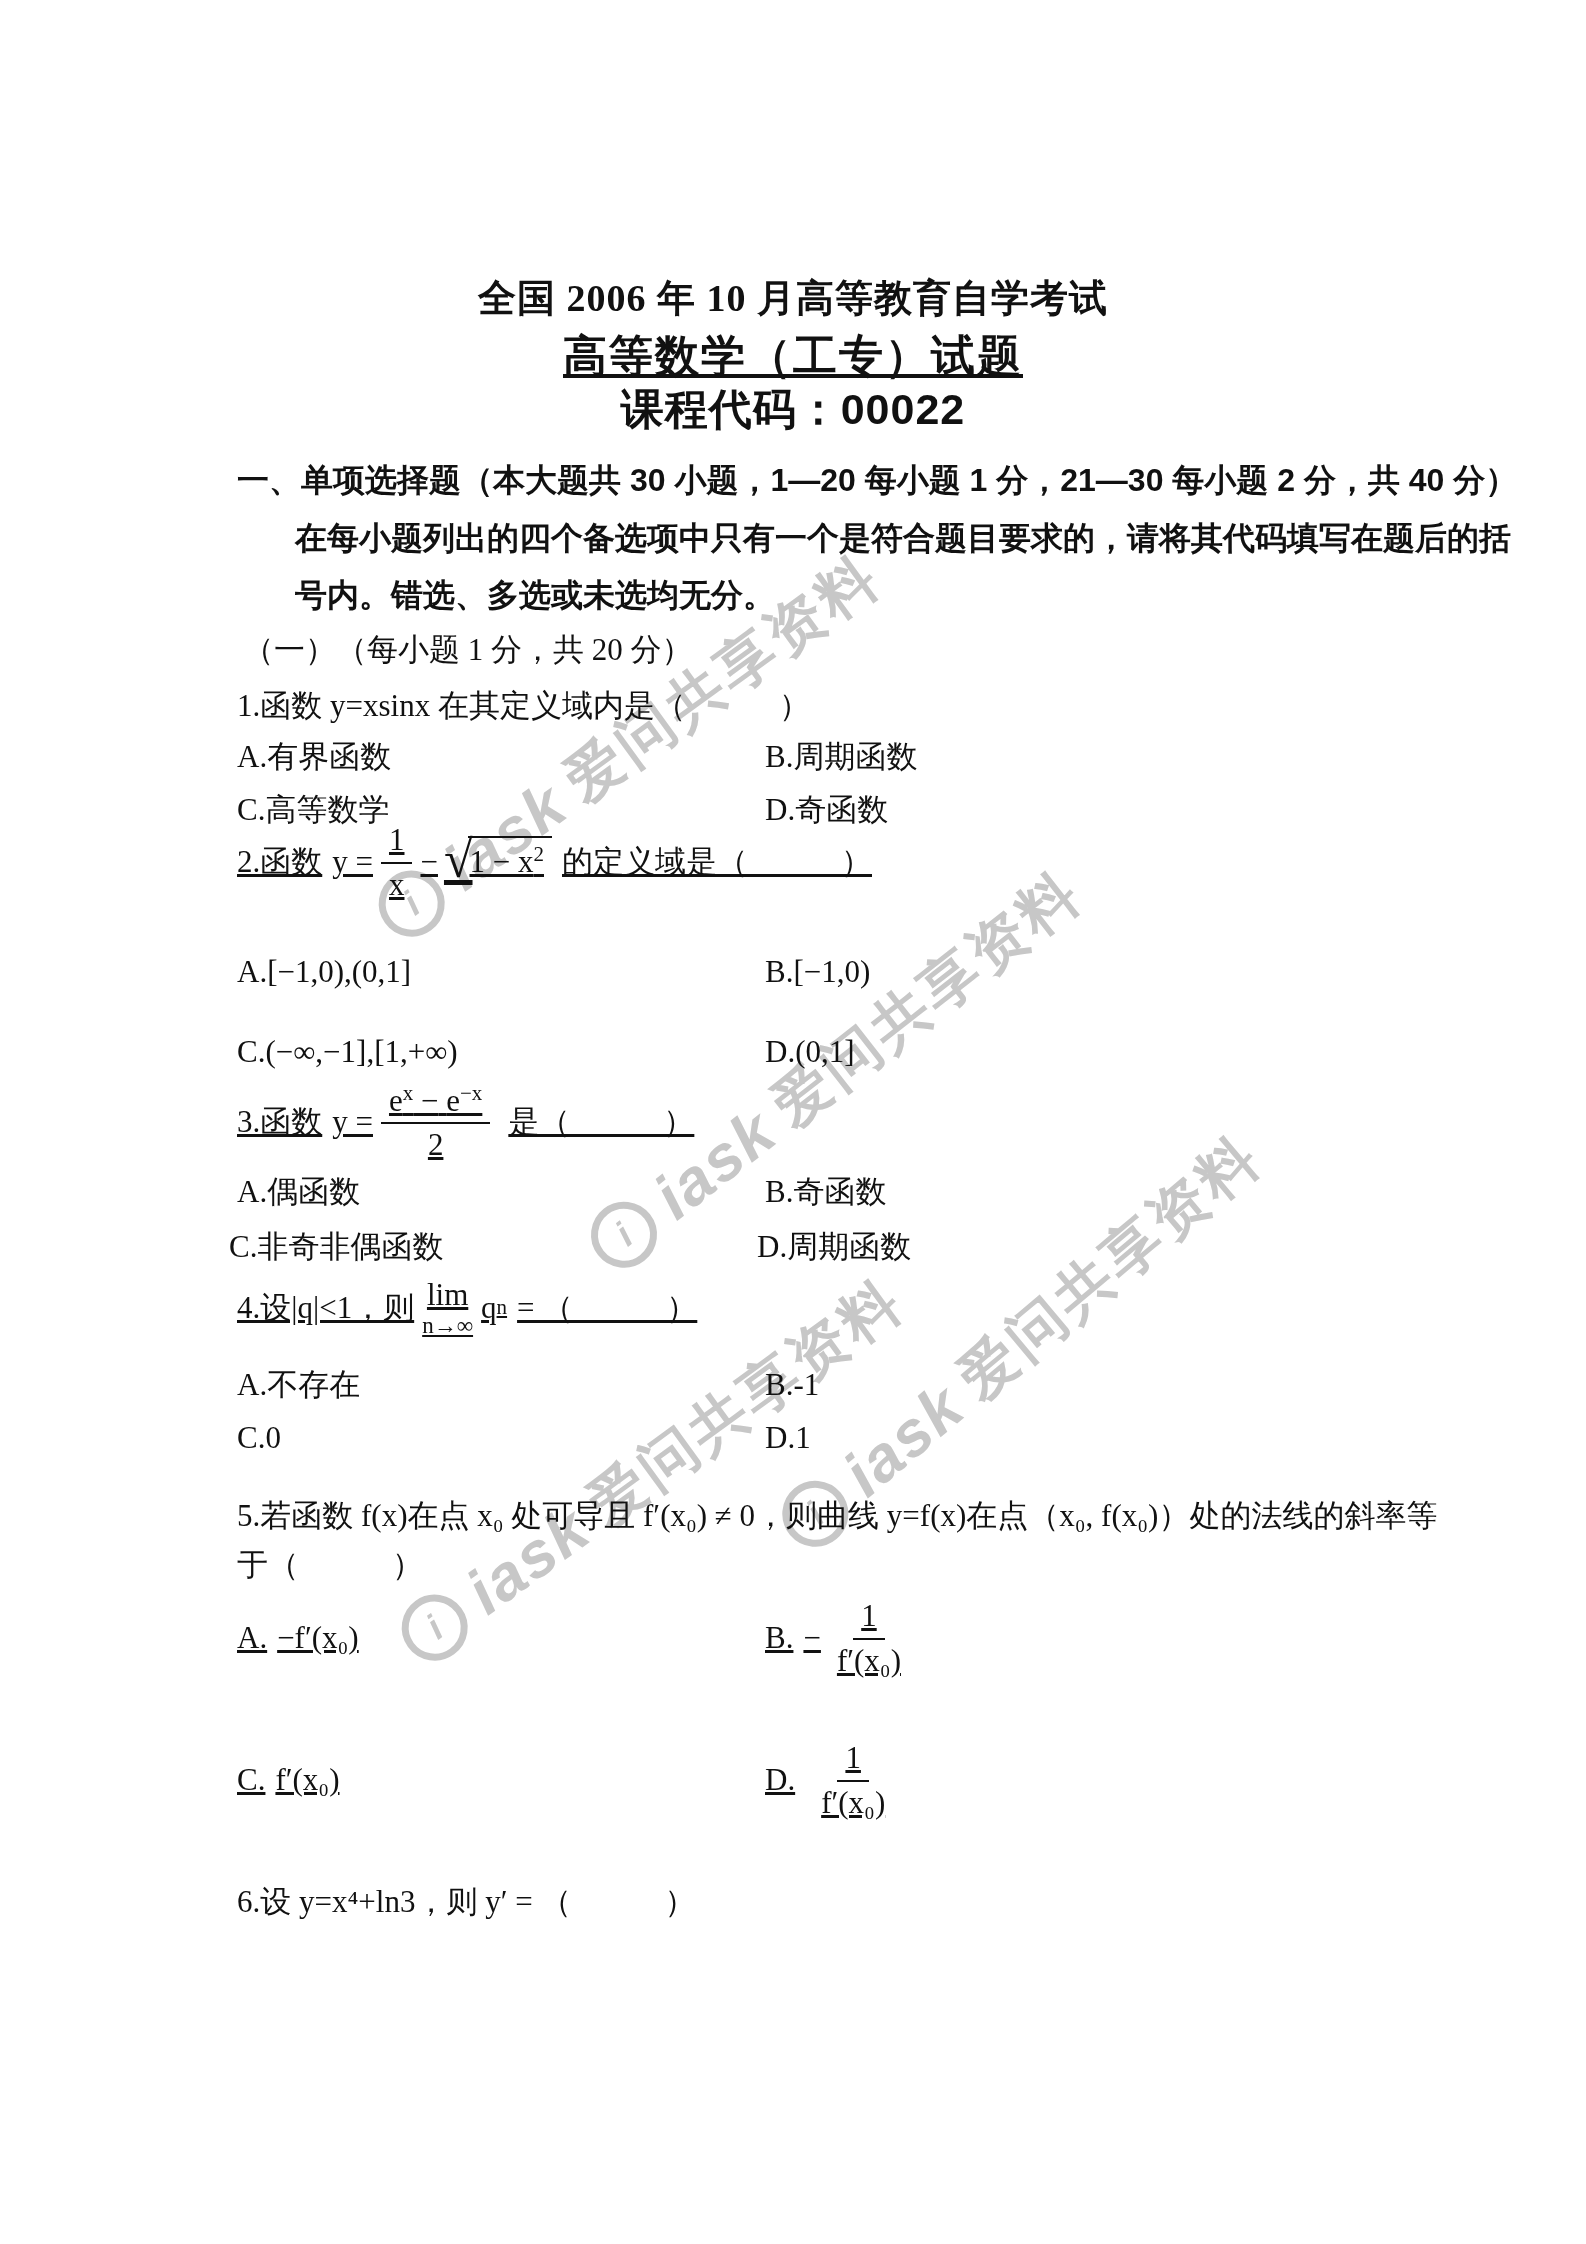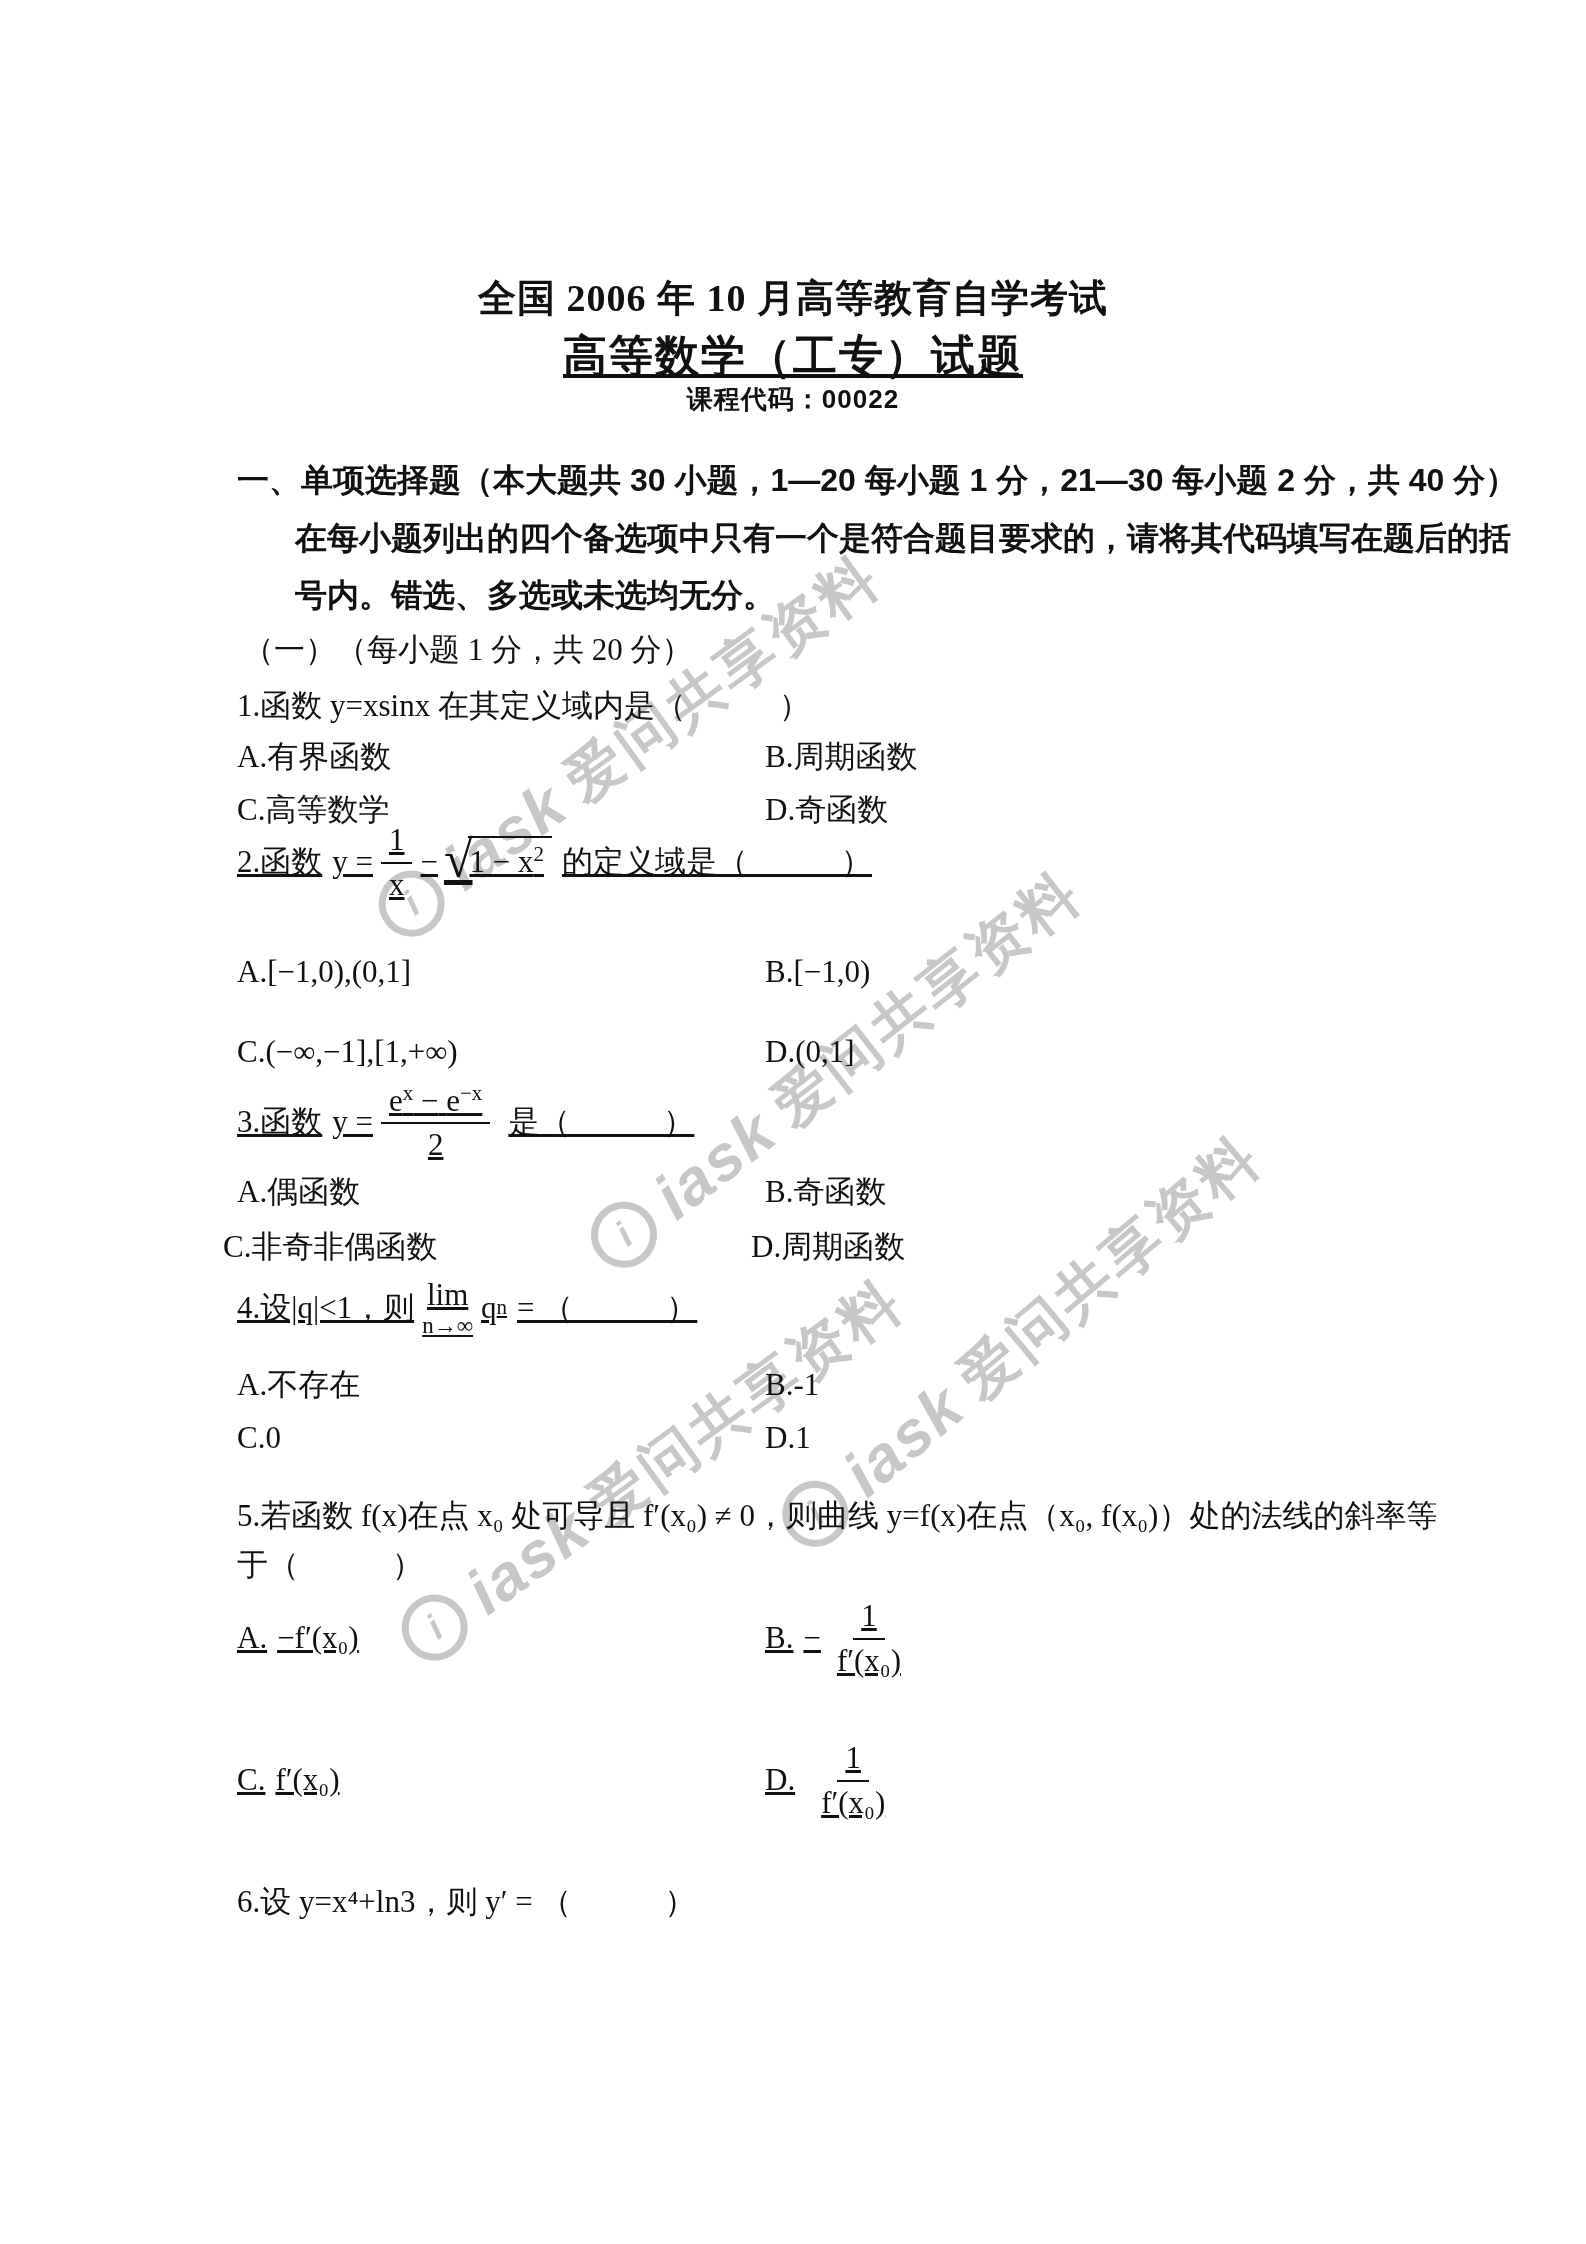--- a/index.html
+++ b/index.html
@@ -7,21 +7,21 @@
     position:relative;width:1586px;height:2244px;background:#ffffff;
     margin:0 auto;overflow:hidden;
     font-family:"Liberation Serif","DejaVu Serif",serif;
     color:#111;font-size:31px;line-height:1.2;
   }
   .abs{position:absolute;}
   .content{z-index:2;}
   .center{left:0;right:0;text-align:center;}
   .t1{font-size:38px;font-weight:bold;letter-spacing:1px;}
   .t2{font-family:"Liberation Sans","DejaVu Sans",sans-serif;font-weight:bold;font-size:44px;letter-spacing:2px;}
-  .t3{font-family:"Liberation Sans","DejaVu Sans",sans-serif;font-weight:bold;font-size:26px;letter-spacing:1px;}
+  .t3{font-family:"Liberation Sans","DejaVu Sans",sans-serif;font-weight:bold;font-size:43px;letter-spacing:1px;}
   .hd{font-family:"Liberation Sans","DejaVu Sans",sans-serif;font-weight:bold;font-size:32px;}
   .opts{display:grid;grid-template-columns:528px auto;align-items:center;}
   .mathrow{display:flex;align-items:center;white-space:nowrap;text-decoration:underline;}
   .mathrow>*{flex:none;}
   .gap{display:inline-block;width:10px;}
   
   .frac{display:inline-flex;flex-direction:column;align-items:center;vertical-align:middle;margin:0 8px;}
   .frac .num{padding:0 8px 3px 8px;border-bottom:2.5px solid #111;}
   .frac .den{padding:2px 8px 0 8px;}
   
@@ -130,21 +130,21 @@
       </span>
       <span class="den">2</span>
     </span>
     <span class="gap"></span>
     <span>是（　　　）</span>
   </div>
   <div class="abs content opts" style="left:237px;top:1173px;width:1100px;">
     <span>A.偶函数</span>
     <span>B.奇函数</span>
   </div>
-  <div class="abs content opts" style="left:223px;top:1228px;width:1100px;">
+  <div class="abs content opts" style="left:229px;top:1228px;width:1100px;">
     <span>C.非奇非偶函数</span>
     <span>D.周期函数</span>
   </div>
 
   <div class="abs content mathrow" style="left:237px;top:1270px;height:76px;">
     <span>4.设|q|&lt;1，则</span>
     <span class="stack">
       <span class="top">lim</span>
       <span class="bot">n→∞</span>
     </span>

